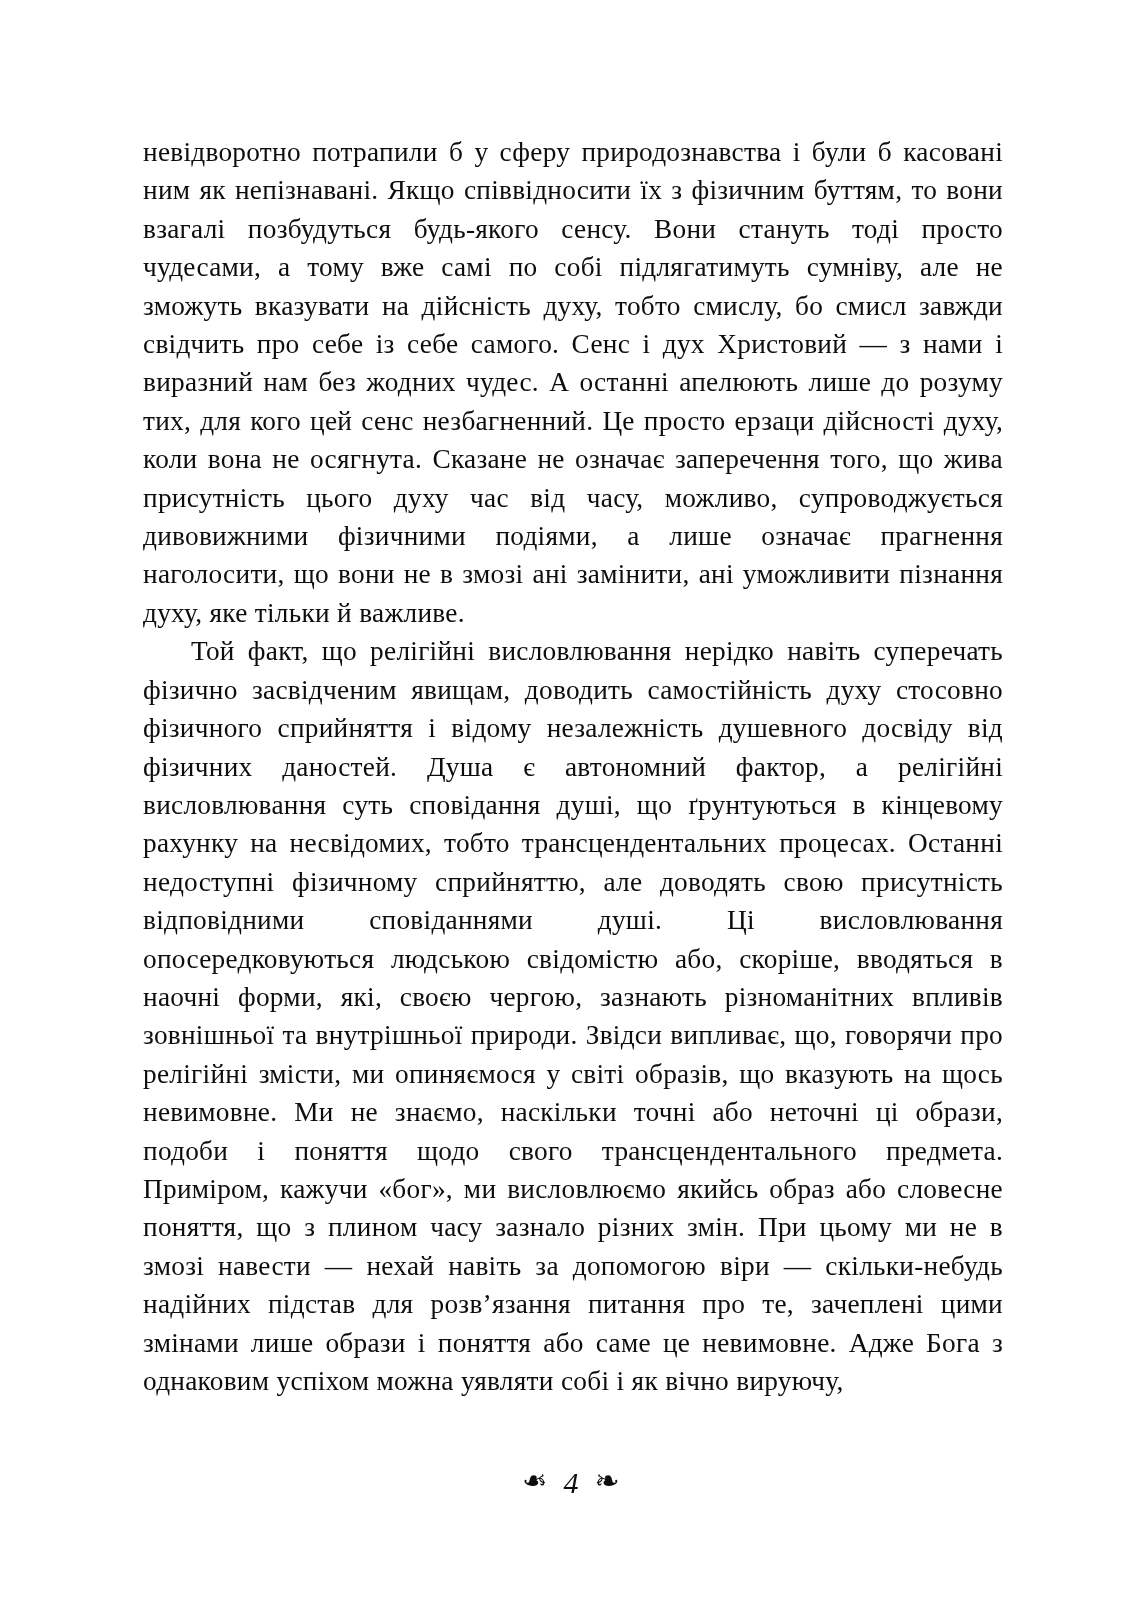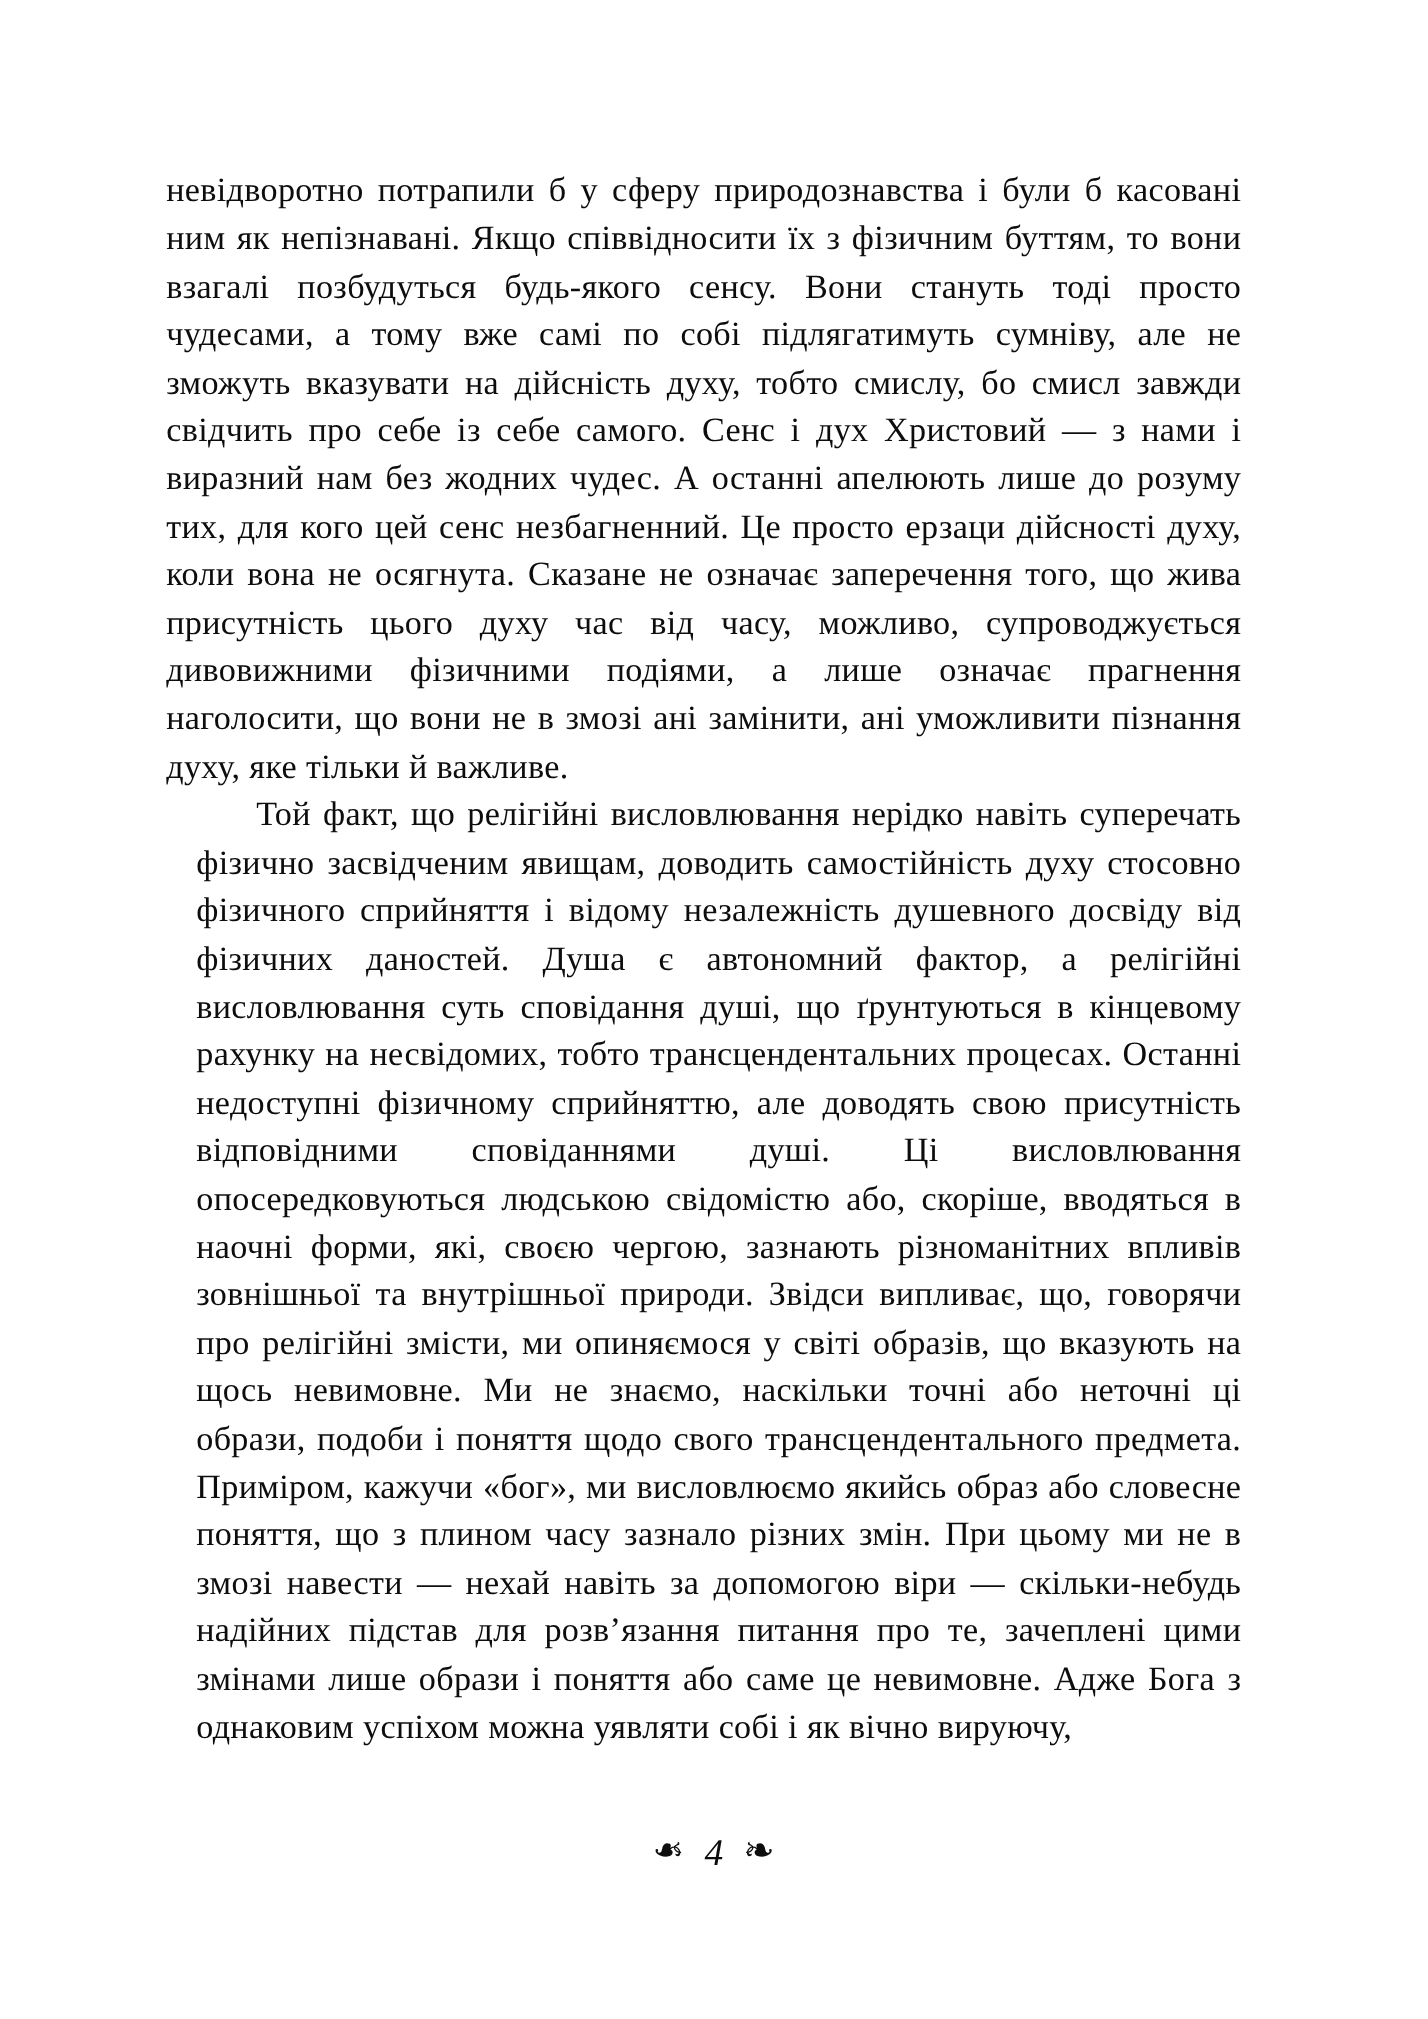--- a/index.html
+++ b/index.html
@@ -19,21 +19,21 @@
   .page {
     position: relative;
     width: 1142px;
     height: 1615px;
     background: #ffffff;
     box-sizing: border-box;
   }
 
   .text-block {
     position: absolute;
-    left: 133px;
+    left: 143px;
     top: 133px;
     width: 860px;
   }
 
   p.body-par {
     margin: 0;
     text-align: justify;
     text-justify: inter-word;
     font-size: 27.3px;
     line-height: 38.4px;
@@ -42,21 +42,20 @@
     hyphens: none;
     -webkit-hyphens: none;
   }
 
   p.body-par.continuation {
     text-indent: 0;
   }
 
   p.body-par.indented {
     text-indent: 48px;
-    margin-left: 24px;
   }
 
   
   p.body-par::after {
     content: "";
     display: inline-block;
     width: 100%;
   }
   p.body-par.last-natural::after {
     content: none;

